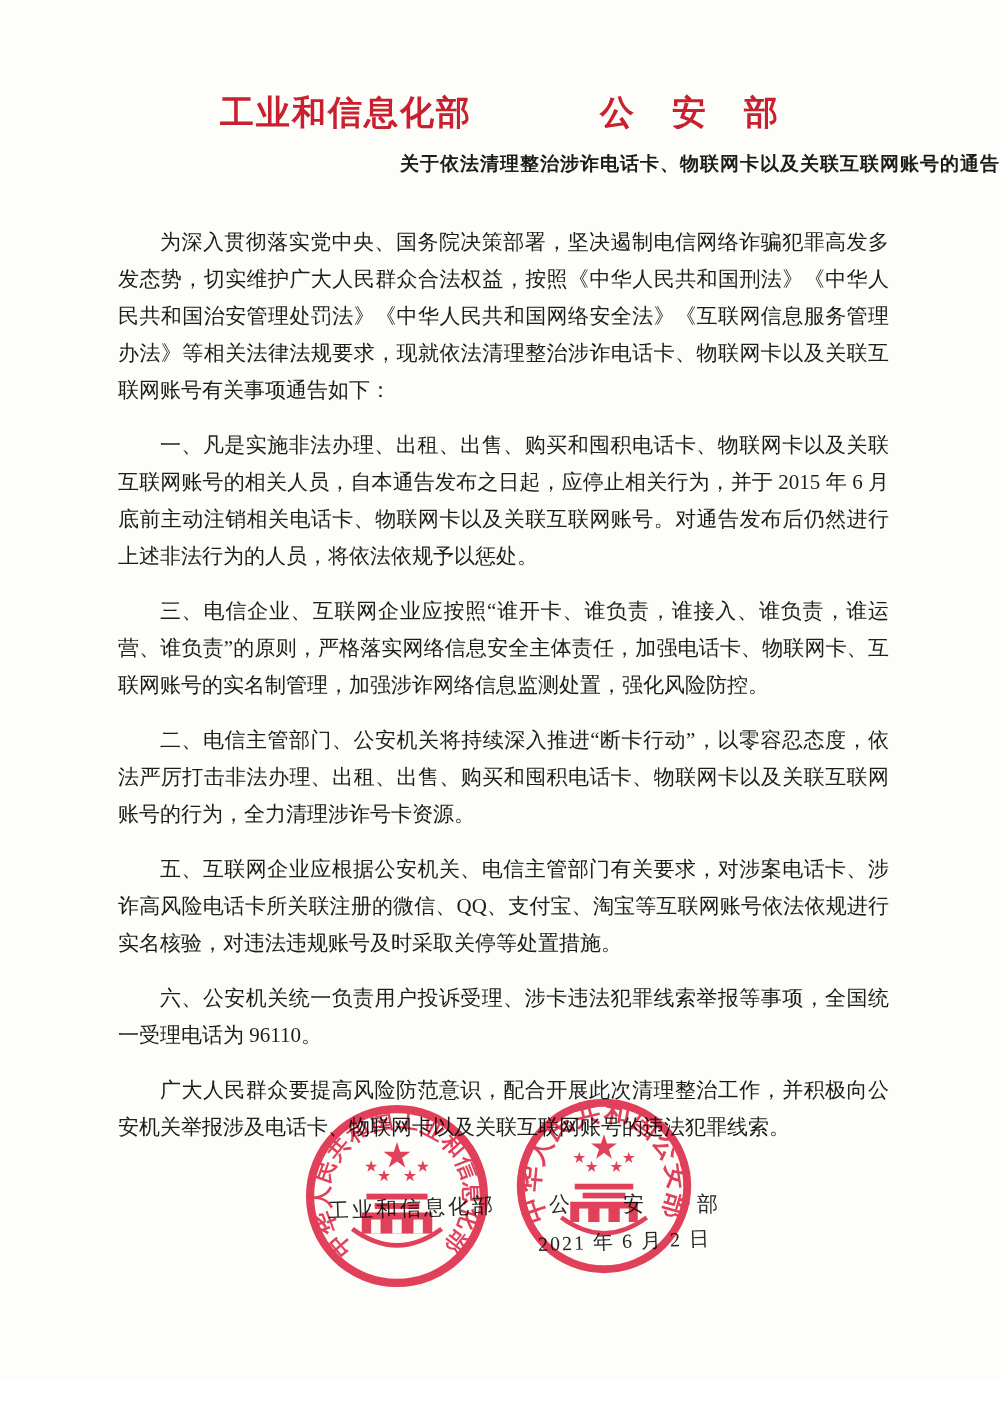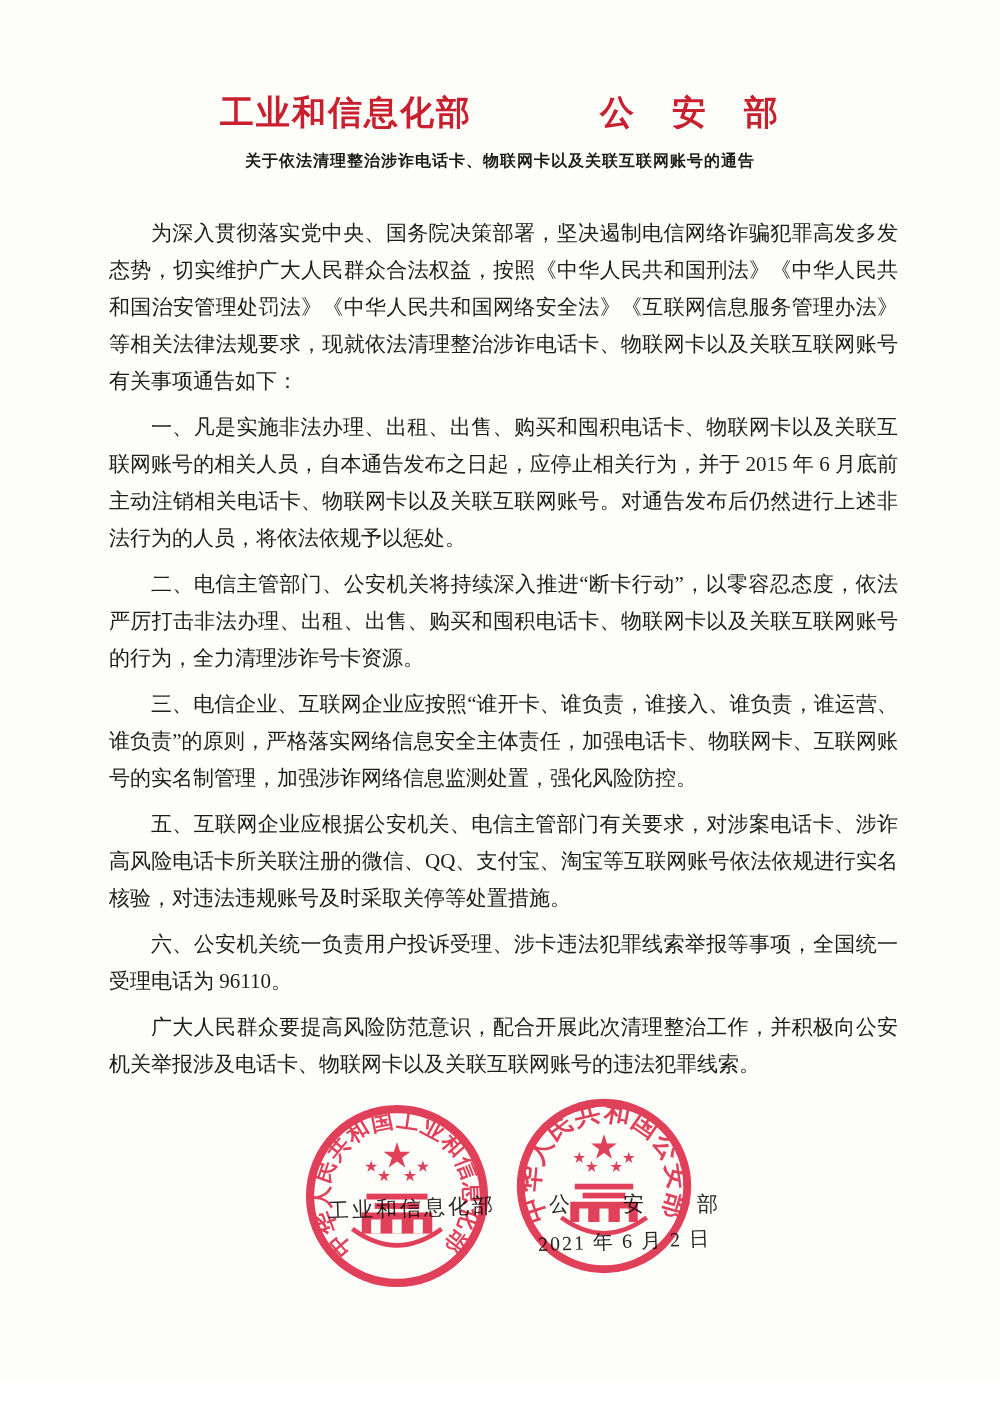--- a/index.html
+++ b/index.html
@@ -21,30 +21,30 @@
   .ministry-header{
     position:absolute;top:90px;left:0;right:0;
     display:flex;justify-content:center;align-items:baseline;gap:128px;
     color:var(--header-red);
     font-size:34px;font-weight:bold;
     letter-spacing:2px;
     white-space:nowrap;
   }
   .notice-title{
     position:absolute;top:151px;left:0;right:0;
-    text-align:center;
-    font-size:16px;font-weight:bold;
+    text-align:right;
+    font-size:19px;font-weight:bold;
     letter-spacing:1px;
   }
   .notice-body{
     position:absolute;top:206px;left:100px;width:807px;
     font-size:21px;line-height:37px;
     text-align:justify;
   }
-  .notice-body p{margin:9px;text-indent:2em;}
+  .notice-body p{margin:18px;text-indent:2em;}
   .seal-wrap{position:absolute;}
   .seal-wrap svg{display:block;mix-blend-mode:multiply;opacity:.93;}
   .seal-left{top:1100px;left:303px;}
   .seal-right{top:1094px;left:514px;}
   .sig-text{
     position:absolute;
     color:#262626;
     white-space:nowrap;
     font-size:21px;
   }
@@ -60,22 +60,22 @@
   <div class="ministry-header">
     <span>工业和信息化部</span>
     <span>公　安　部</span>
   </div>
 
   <div class="notice-title">关于依法清理整治涉诈电话卡、物联网卡以及关联互联网账号的通告</div>
 
   <div class="notice-body">
     <p>为深入贯彻落实党中央、国务院决策部署，坚决遏制电信网络诈骗犯罪高发多发态势，切实维护广大人民群众合法权益，按照《中华人民共和国刑法》《中华人民共和国治安管理处罚法》《中华人民共和国网络安全法》《互联网信息服务管理办法》等相关法律法规要求，现就依法清理整治涉诈电话卡、物联网卡以及关联互联网账号有关事项通告如下：</p>
     <p>一、凡是实施非法办理、出租、出售、购买和囤积电话卡、物联网卡以及关联互联网账号的相关人员，自本通告发布之日起，应停止相关行为，并于 2015 年 6 月底前主动注销相关电话卡、物联网卡以及关联互联网账号。对通告发布后仍然进行上述非法行为的人员，将依法依规予以惩处。</p>
+    <p>三、电信企业、互联网企业应按照“谁开卡、谁负责，谁接入、谁负责，谁运营、谁负责”的原则，严格落实网络信息安全主体责任，加强电话卡、物联网卡、互联网账号的实名制管理，加强涉诈网络信息监测处置，强化风险防控。</p>
     <p>二、电信主管部门、公安机关将持续深入推进“断卡行动”，以零容忍态度，依法严厉打击非法办理、出租、出售、购买和囤积电话卡、物联网卡以及关联互联网账号的行为，全力清理涉诈号卡资源。</p>
-    <p>三、电信企业、互联网企业应按照“谁开卡、谁负责，谁接入、谁负责，谁运营、谁负责”的原则，严格落实网络信息安全主体责任，加强电话卡、物联网卡、互联网账号的实名制管理，加强涉诈网络信息监测处置，强化风险防控。</p>
     <p>五、互联网企业应根据公安机关、电信主管部门有关要求，对涉案电话卡、涉诈高风险电话卡所关联注册的微信、QQ、支付宝、淘宝等互联网账号依法依规进行实名核验，对违法违规账号及时采取关停等处置措施。</p>
     <p>六、公安机关统一负责用户投诉受理、涉卡违法犯罪线索举报等事项，全国统一受理电话为 96110。</p>
     <p>广大人民群众要提高风险防范意识，配合开展此次清理整治工作，并积极向公安机关举报涉及电话卡、物联网卡以及关联互联网账号的违法犯罪线索。</p>
   </div>
 
   <div class="sig-text sig-miit">工业和信息化部</div>
   <div class="sig-text sig-mps">公　安　部</div>
   <div class="sig-text sig-date">2021 年 6 月 2 日</div>
 
   <div class="seal-wrap seal-left">

